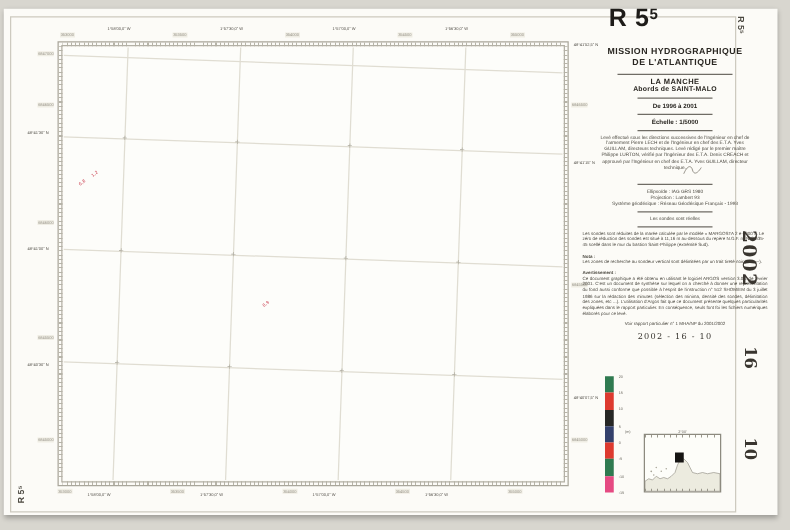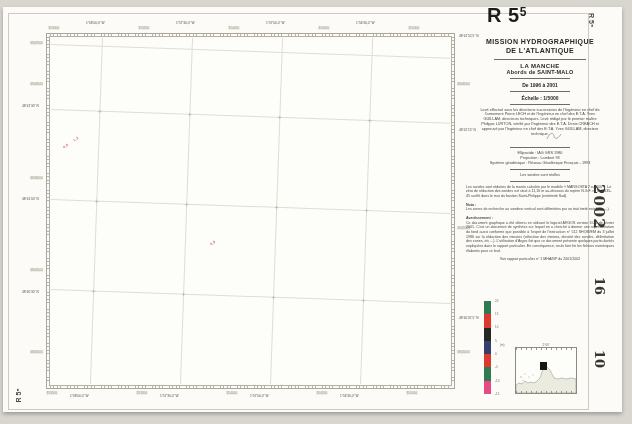--- a/index.html
+++ b/index.html
@@ -165,20 +165,21 @@
     <div class="smallp">Système géodésique : Réseau Géodésique Français - 1993</div>
     <div class="rule"></div>
     <div class="smallp">Les sondes sont réelles</div>
     <div class="rule"></div>
     <div class="leftp">Les sondes sont réduites de la marée calculée par le modèle « MARGOSTA 2 e-2000 ». Le zéro de réduction des sondes est situé à 11,16 m au-dessous du repère N.G.F. n° N.O.635-45 scellé dans le mur du bastion Saint-Philippe (extrémité Sud).</div>
     <div class="leftp" style="margin-top:4px"><span class="minilabel">Nota :</span></div>
     <div class="leftp">Les zones de recherche au sondeur vertical sont délimitées par un trait tireté noir (— · —).</div>
     <div class="leftp" style="margin-top:4px"><span class="minilabel">Avertissement :</span></div>
     <div class="leftp just">Ce document graphique a été obtenu en utilisant le logiciel ARGOS version 3.0.1 de février 2001. C'est un document de synthèse sur lequel on a cherché à donner une représentation du fond aussi conforme que possible à l'esprit de l'instruction n° 512 SHOM/EM du 3 juillet 1986 sur la rédaction des minutes (sélection des minima, densité des sondes, délimitation des zones, etc ...). L'utilisation d'Argos fait que ce document présente quelques particularités expliquées dans le rapport particulier. En conséquence, seuls font foi les fichiers numériques élaborés pour ce levé.</div>
     <div class="report">Voir rapport particulier n° 1 MHA/NP du 2001/2002</div>
+    <div class="registry">2002 - 16 - 10</div>
   </div>
 
   <svg class="sig" width="16" height="10" viewBox="0 0 16 10">
     <path d="M1,8 C4,1 7,1 8,5 C9,9 12,8 15,3" fill="none" stroke="#8a867d" stroke-width="0.7"></path>
   </svg>
 
   <div class="cbar">
     <div style="background:#2f7a50"></div>
     <div style="background:#dd3a2f"></div>
     <div style="background:#262624"></div>

